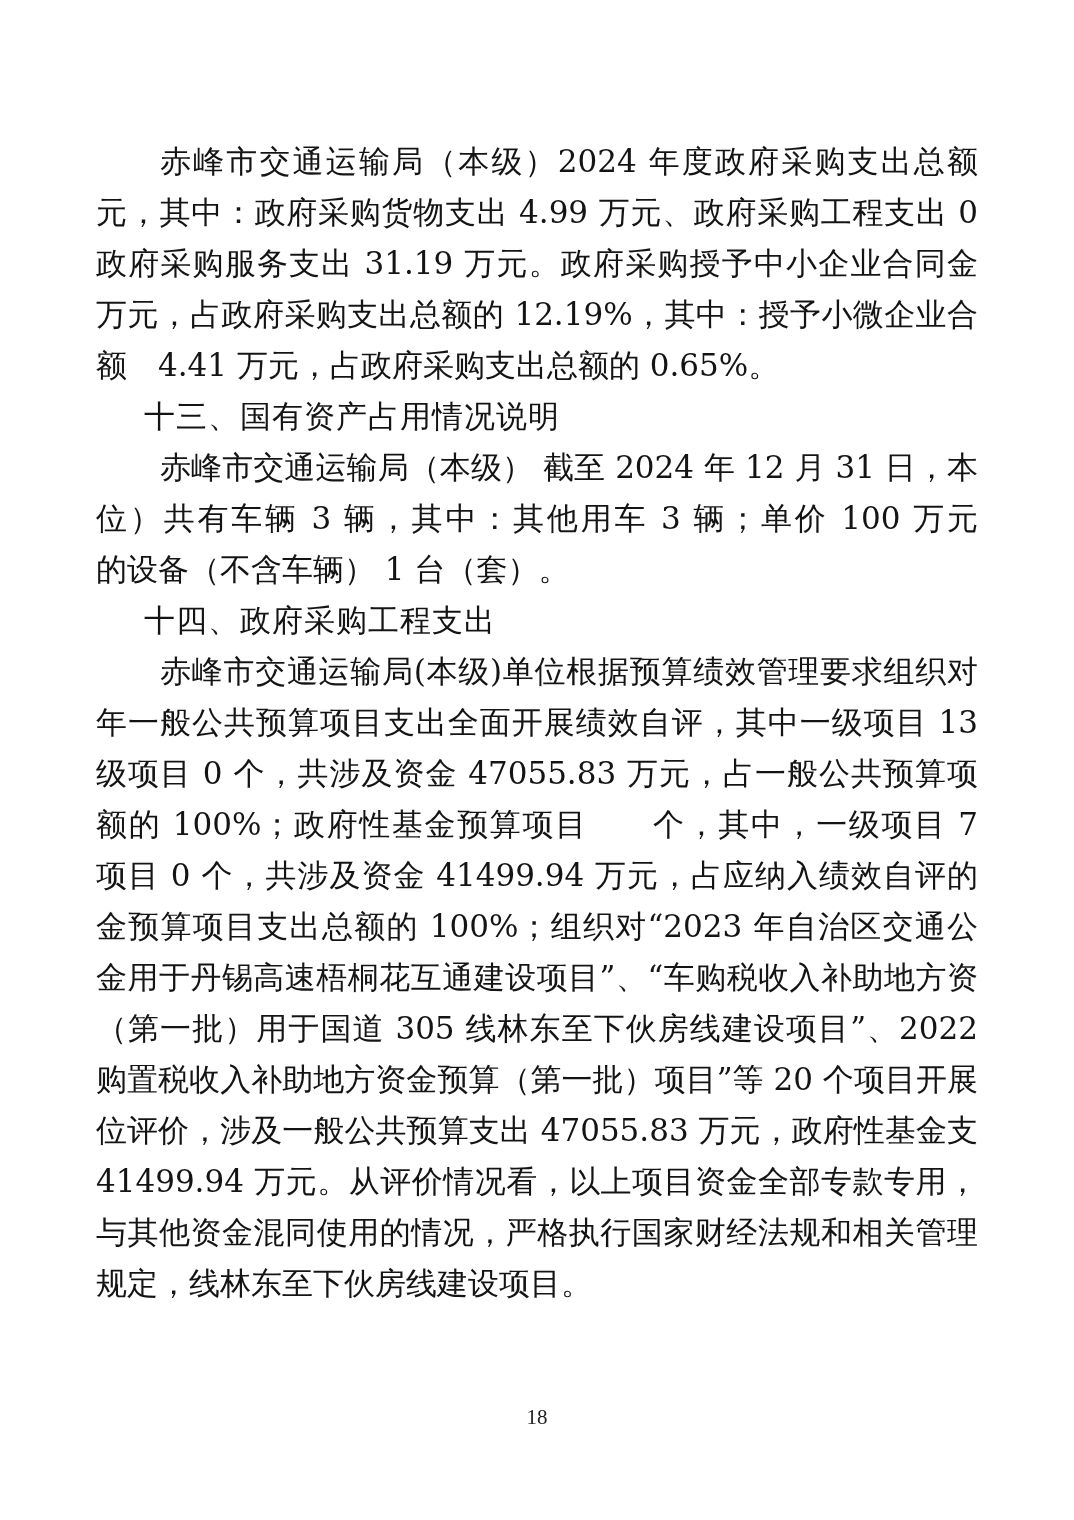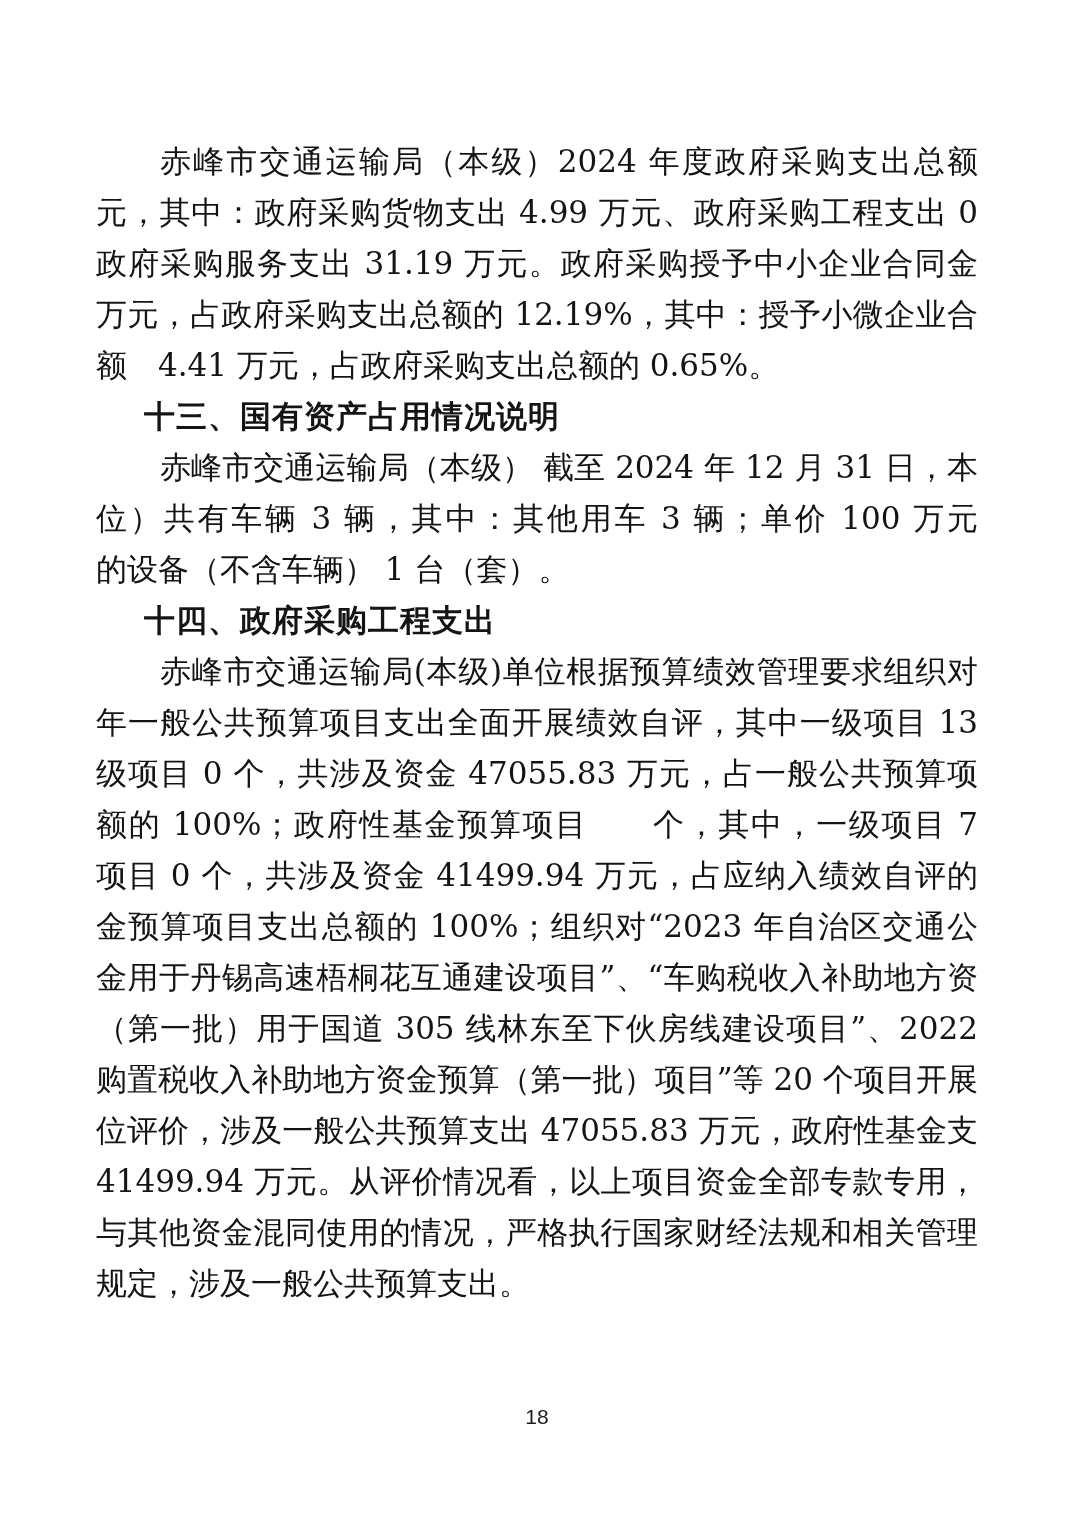--- a/index.html
+++ b/index.html
@@ -31,35 +31,35 @@
   }
   
   .line.fill {
     text-align: justify;
     text-align-last: justify;
     text-justify: inter-character;
   }
   .paragraph .line.first { text-indent: 64px; }
   .heading .line {
     font-family: "DejaVu Sans", "Liberation Sans", sans-serif;
-    font-weight: bold;
+    font-weight: normal;
     text-indent: 48px;
     letter-spacing: 1px;
   }
   .subheading .line { text-indent: 44px; }
   .footer {
     position: absolute;
     left: 0;
     top: 1402px;
     width: 1074px;
     text-align: center;
     font-size: 21px;
     line-height: 30px;
     color: #1c1c1c;
-    font-family: Liberation Sans, sans-serif;
+    font-family: Liberation Serif, serif;
   }
 </style>
 </head>
 <body>
 
 <div class="page">
   <main class="content">
       <div class="block paragraph">
         <div class="line first fill">赤峰市交通运输局（本级）2024 年度政府采购支出总额 36.18 万</div>
         <div class="line fill">元，其中：政府采购货物支出 4.99 万元、政府采购工程支出 0 万元、</div>
@@ -84,19 +84,19 @@
         <div class="line fill">级项目 0 个，共涉及资金 47055.83 万元，占一般公共预算项目支出总</div>
         <div class="line fill">额的 100%；政府性基金预算项目　　个，其中，一级项目 7 个，二级</div>
         <div class="line fill">项目 0 个，共涉及资金 41499.94 万元，占应纳入绩效自评的政府性基</div>
         <div class="line fill">金预算项目支出总额的 100%；组织对“2023 年自治区交通公路建设资</div>
         <div class="line fill">金用于丹锡高速梧桐花互通建设项目”、“车购税收入补助地方资金</div>
         <div class="line fill">（第一批）用于国道 305 线林东至下伙房线建设项目”、2022 年车辆</div>
         <div class="line fill">购置税收入补助地方资金预算（第一批）项目”等 20 个项目开展了单</div>
         <div class="line fill">位评价，涉及一般公共预算支出 47055.83 万元，政府性基金支出</div>
         <div class="line fill">41499.94 万元。从评价情况看，以上项目资金全部专款专用，不存在</div>
         <div class="line fill">与其他资金混同使用的情况，严格执行国家财经法规和相关管理办法</div>
-        <div class="line">规定，涉及一般公共预算支出。</div>
+        <div class="line">规定，线林东至下伙房线建设项目。</div>
       </div>
     </main>
   <footer class="footer">
     <span>18</span>
   </footer>
 </div>
 
 </body></html>

